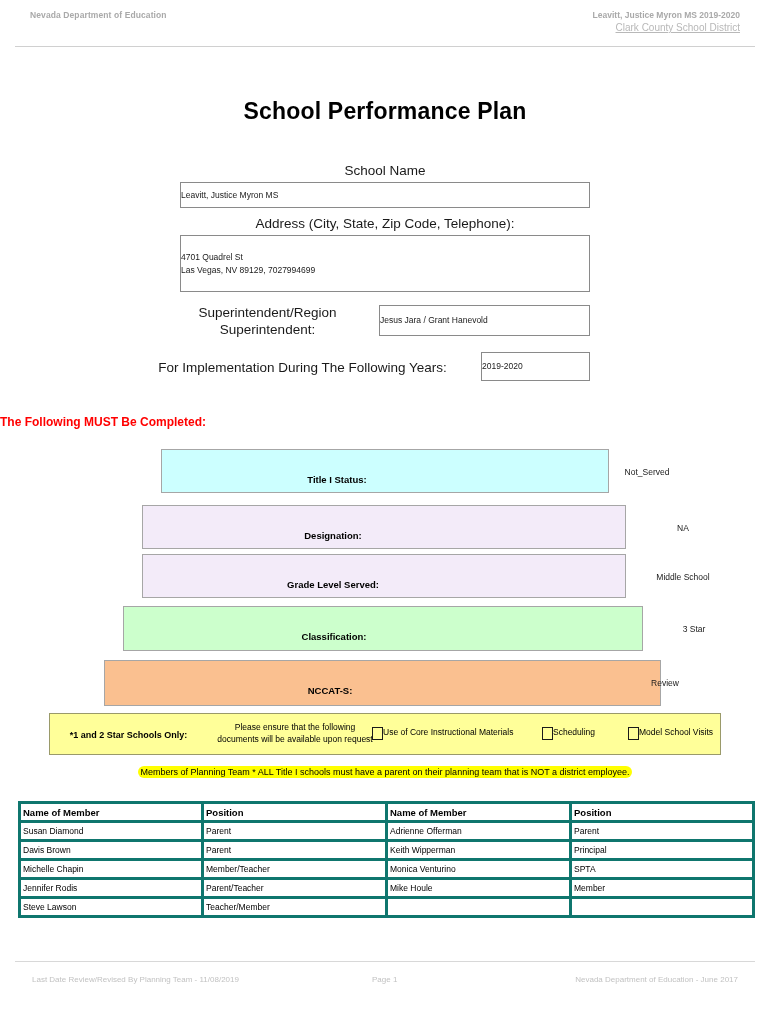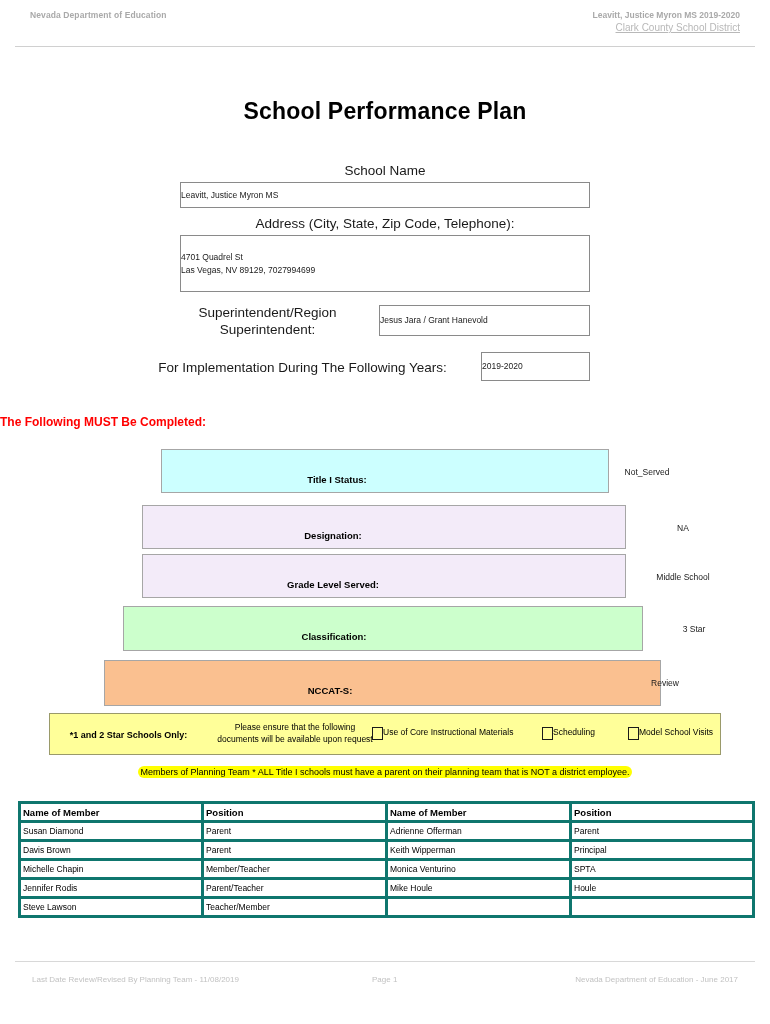--- a/index.html
+++ b/index.html
@@ -382,21 +382,21 @@
       <tr>
         <td>Michelle Chapin</td>
         <td>Member/Teacher</td>
         <td>Monica Venturino</td>
         <td>SPTA</td>
       </tr>
       <tr>
         <td>Jennifer Rodis</td>
         <td>Parent/Teacher</td>
         <td>Mike Houle</td>
-        <td>Houle</td>
+        <td>Member</td>
       </tr>
       <tr>
         <td>Steve Lawson</td>
         <td>Teacher/Member</td>
         <td></td>
         <td></td>
       </tr>
     </tbody>
   </table>
 

